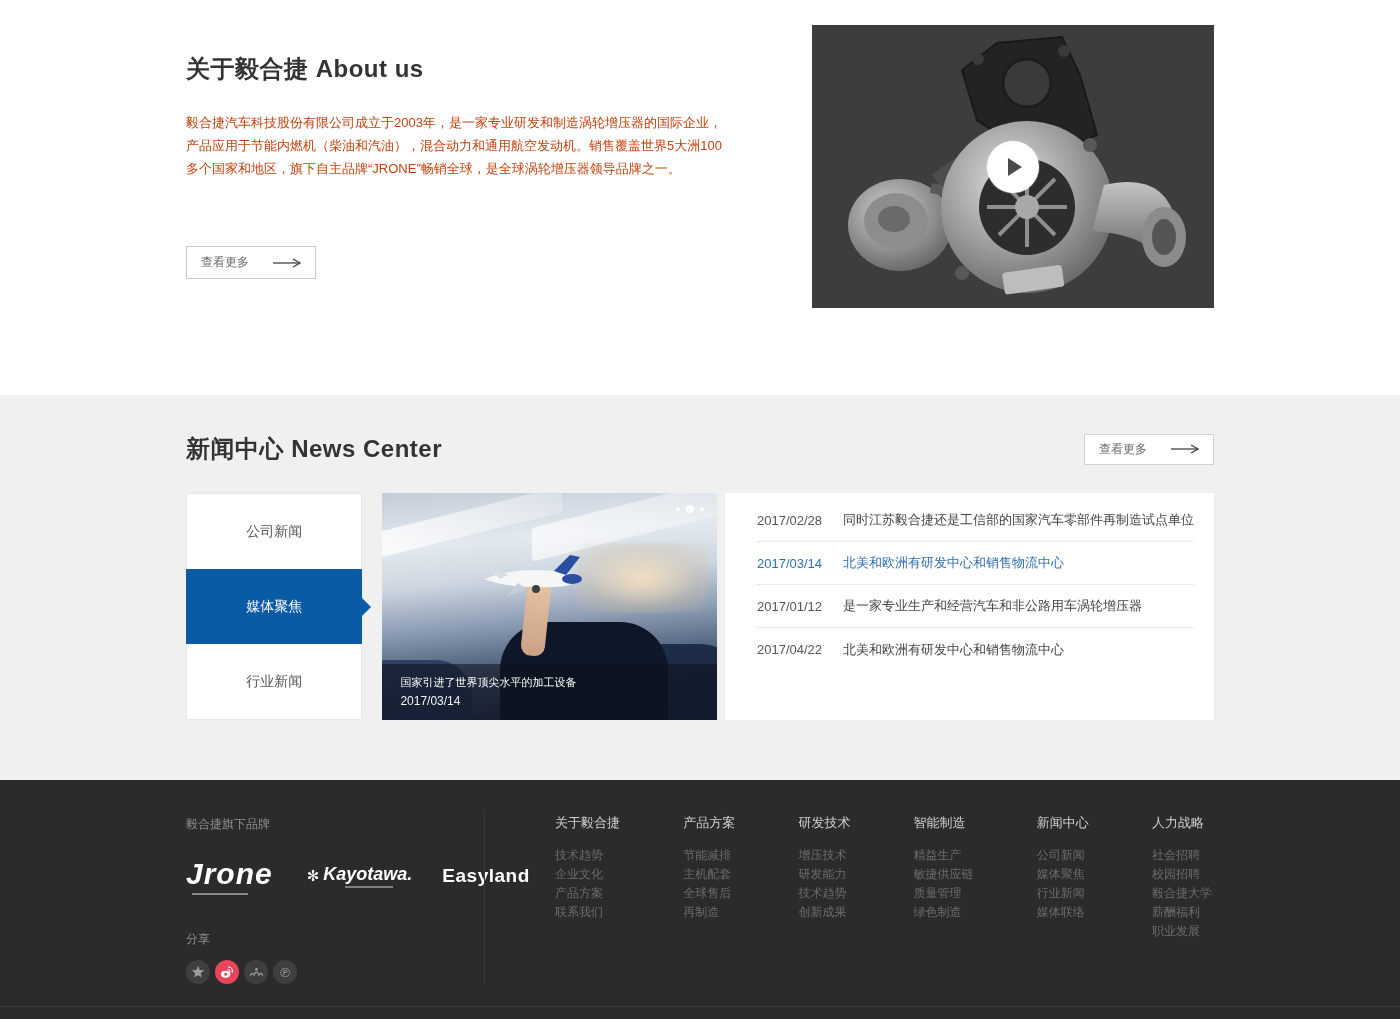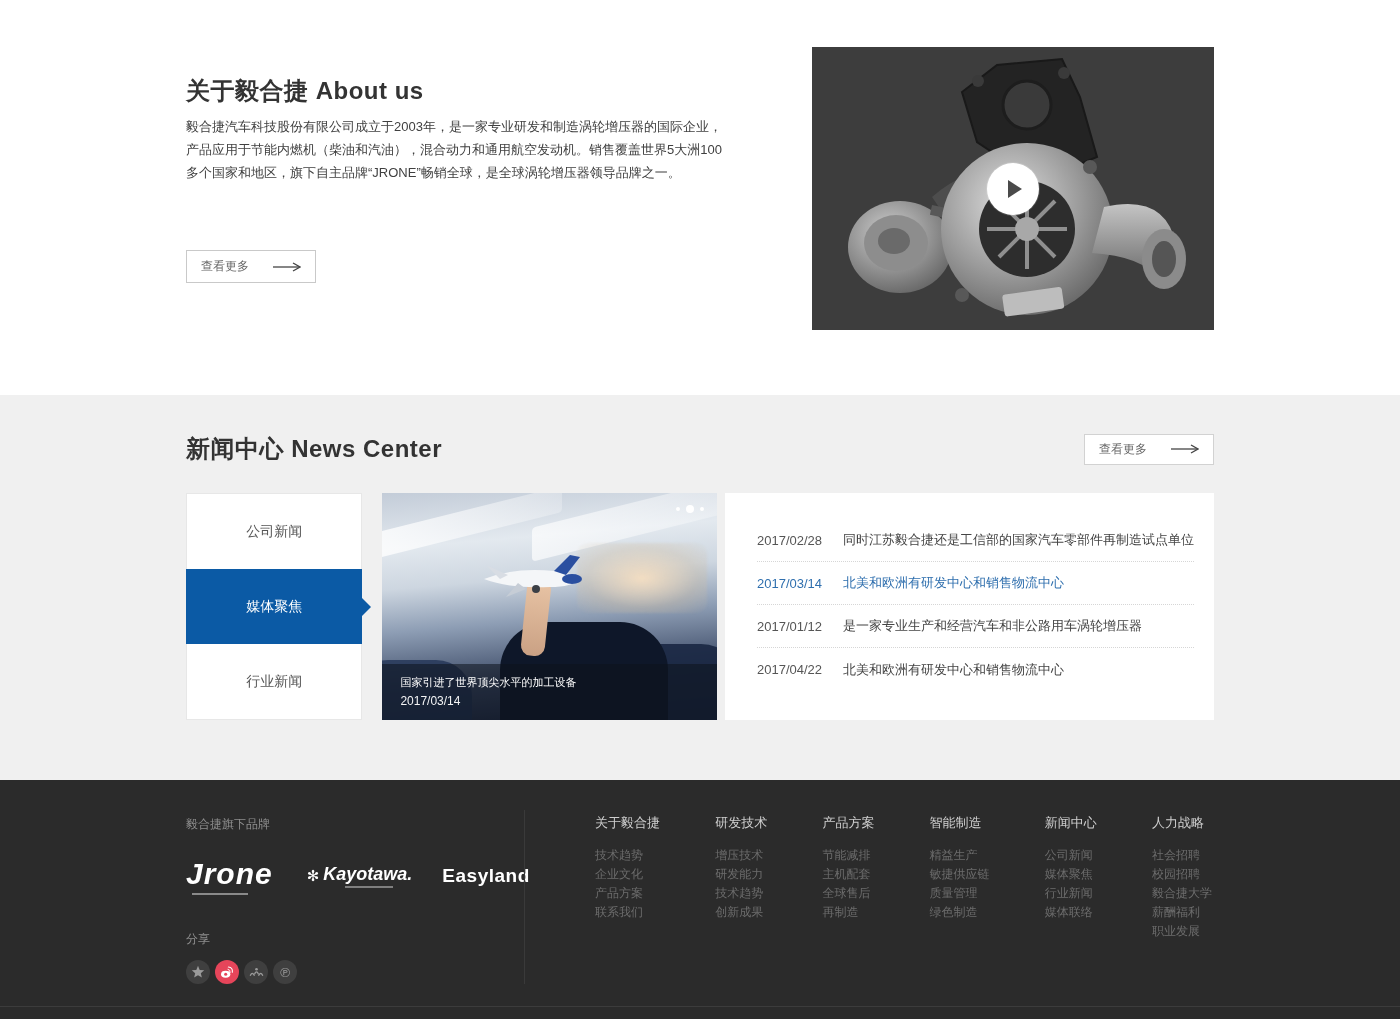--- a/index.html
+++ b/index.html
@@ -4,25 +4,25 @@
 <style>
   * { box-sizing: border-box; }
   html,body { margin:0; padding:0; }
   body {
     width:1400px; height:1019px; background:#fff; overflow:hidden;
     font-family:"Liberation Sans","DejaVu Sans",sans-serif; color:#333;
   }
   .container { width:1028px; margin:0 auto; }
 
   
-  .about-section { height:395px; background:#fff; padding-top:47px; }
+  .about-section { height:395px; background:#fff; padding-top:25px; }
   .about-flex { display:flex; }
   .about-left { width:560px; padding-top:28px; }
   .section-title { font-size:24px; font-weight:bold; color:#333; margin:0; letter-spacing:.5px; }
-  .about-body { width:548px; margin-top:8px; font-size:13px; line-height:23px; color:#404040; }
+  .about-body { width:548px; margin-top:26px; font-size:13px; line-height:23px; color:#c2410c; }
   .more-btn {
     margin-top:66px; width:130px; height:33px; background:#fff; border:1px solid #c9c9c9;
     display:flex; align-items:center; justify-content:space-between; padding:0 14px;
     font-size:12px; color:#666; cursor:pointer;
   }
   .arrow-svg { display:block; }
 
   .video-panel { margin-left:auto; width:402px; height:283px; background:#3d3d3d; position:relative; }
   .video-panel svg.turbo { position:absolute; inset:0; }
   .play-btn {
@@ -64,30 +64,30 @@
   .seat-side2 { position:absolute; right:-24px; bottom:-10px; width:120px; height:86px; background:#1a2742; border-radius:40px 40px 0 0; opacity:.9; }
   .arm { position:absolute; left:142px; bottom:64px; width:24px; height:78px; background:linear-gradient(180deg,#e9c5a6,#caa184); border-radius:10px; transform:rotate(6deg); }
   .toy-plane { position:absolute; left:96px; top:56px; }
   .caption { position:absolute; left:0; right:0; bottom:0; height:56px; background:rgba(12,18,28,.55); color:#fff; padding:9px 14px 0 18px; }
   .caption-title { font-size:11px; font-weight:normal; line-height:18px; }
   .caption-date { font-size:12px; margin-top:3px; opacity:.95; }
   .dots { position:absolute; top:12px; right:13px; display:flex; align-items:center; gap:6px; }
   .dot { width:4px; height:4px; border:2px solid #fff; border-radius:50%; background:transparent; cursor:pointer; }
   .dot.active { width:8px; height:8px; border:none; background:#fff; }
 
-  .news-list { flex:1; margin-left:8px; background:#fff; padding:26px 20px 0 32px; }
+  .news-list { flex:1; margin-left:8px; background:#fff; padding:6px 20px 0 32px; }
   .news-row { display:flex; align-items:center; height:43px; border-bottom:1px dotted #d6d6d6; font-size:13px; color:#444; cursor:pointer; }
   .news-row:last-child { border-bottom:none; }
   .news-date { width:72px; flex-shrink:0; margin-right:14px; color:#555; }
   .news-title { white-space:nowrap; overflow:hidden; text-overflow:ellipsis; }
   .news-row.highlight .news-date, .news-row.highlight .news-title { color:#2f6fae; }
 
   
   .footer { height:239px; background:#2b2b2b; padding-top:30px; }
-  .footer-flex { display:flex;gap:40px; }
+  .footer-flex { display:flex; }
   .footer-left { width:298px; flex-shrink:0; }
   .brands-label, .share-label { font-size:12px; color:#8f8f8f; margin:0; }
   .brands-label { margin-top:6px; }
   .logos { display:flex; align-items:center; margin-top:24px; }
   .logo { color:#fff; cursor:pointer; }
   .logo-jrone { font-size:30px; font-weight:bold; font-style:italic; letter-spacing:1px; }
   .logo-tagline { height:2px; width:56px; background:rgba(255,255,255,.45); margin:2px 0 0 6px; }
   .logo-kayotawa { margin-left:34px; display:flex; align-items:center; }
   .gear-glyph { font-size:15px; margin-right:4px; color:#fff; }
   .kayotawa-text { font-size:18px; font-weight:bold; font-style:italic; }
@@ -298,35 +298,35 @@
         <div class="fcol">
           <h4 class="fcol-title">关于毅合捷</h4>
           <ul>
             <li>技术趋势</li>
             <li>企业文化</li>
             <li>产品方案</li>
             <li>联系我们</li>
           </ul>
         </div>
         <div class="fcol">
+          <h4 class="fcol-title">产品方案</h4>
+          <ul>
+            <li>节能减排</li>
+            <li>主机配套</li>
+            <li>全球售后</li>
+            <li>再制造</li>
+          </ul>
+        </div>
+        <div class="fcol">
           <h4 class="fcol-title">研发技术</h4>
           <ul>
             <li>增压技术</li>
             <li>研发能力</li>
             <li>技术趋势</li>
             <li>创新成果</li>
-          </ul>
-        </div>
-        <div class="fcol">
-          <h4 class="fcol-title">产品方案</h4>
-          <ul>
-            <li>节能减排</li>
-            <li>主机配套</li>
-            <li>全球售后</li>
-            <li>再制造</li>
           </ul>
         </div>
         <div class="fcol">
           <h4 class="fcol-title">智能制造</h4>
           <ul>
             <li>精益生产</li>
             <li>敏捷供应链</li>
             <li>质量管理</li>
             <li>绿色制造</li>
           </ul>

